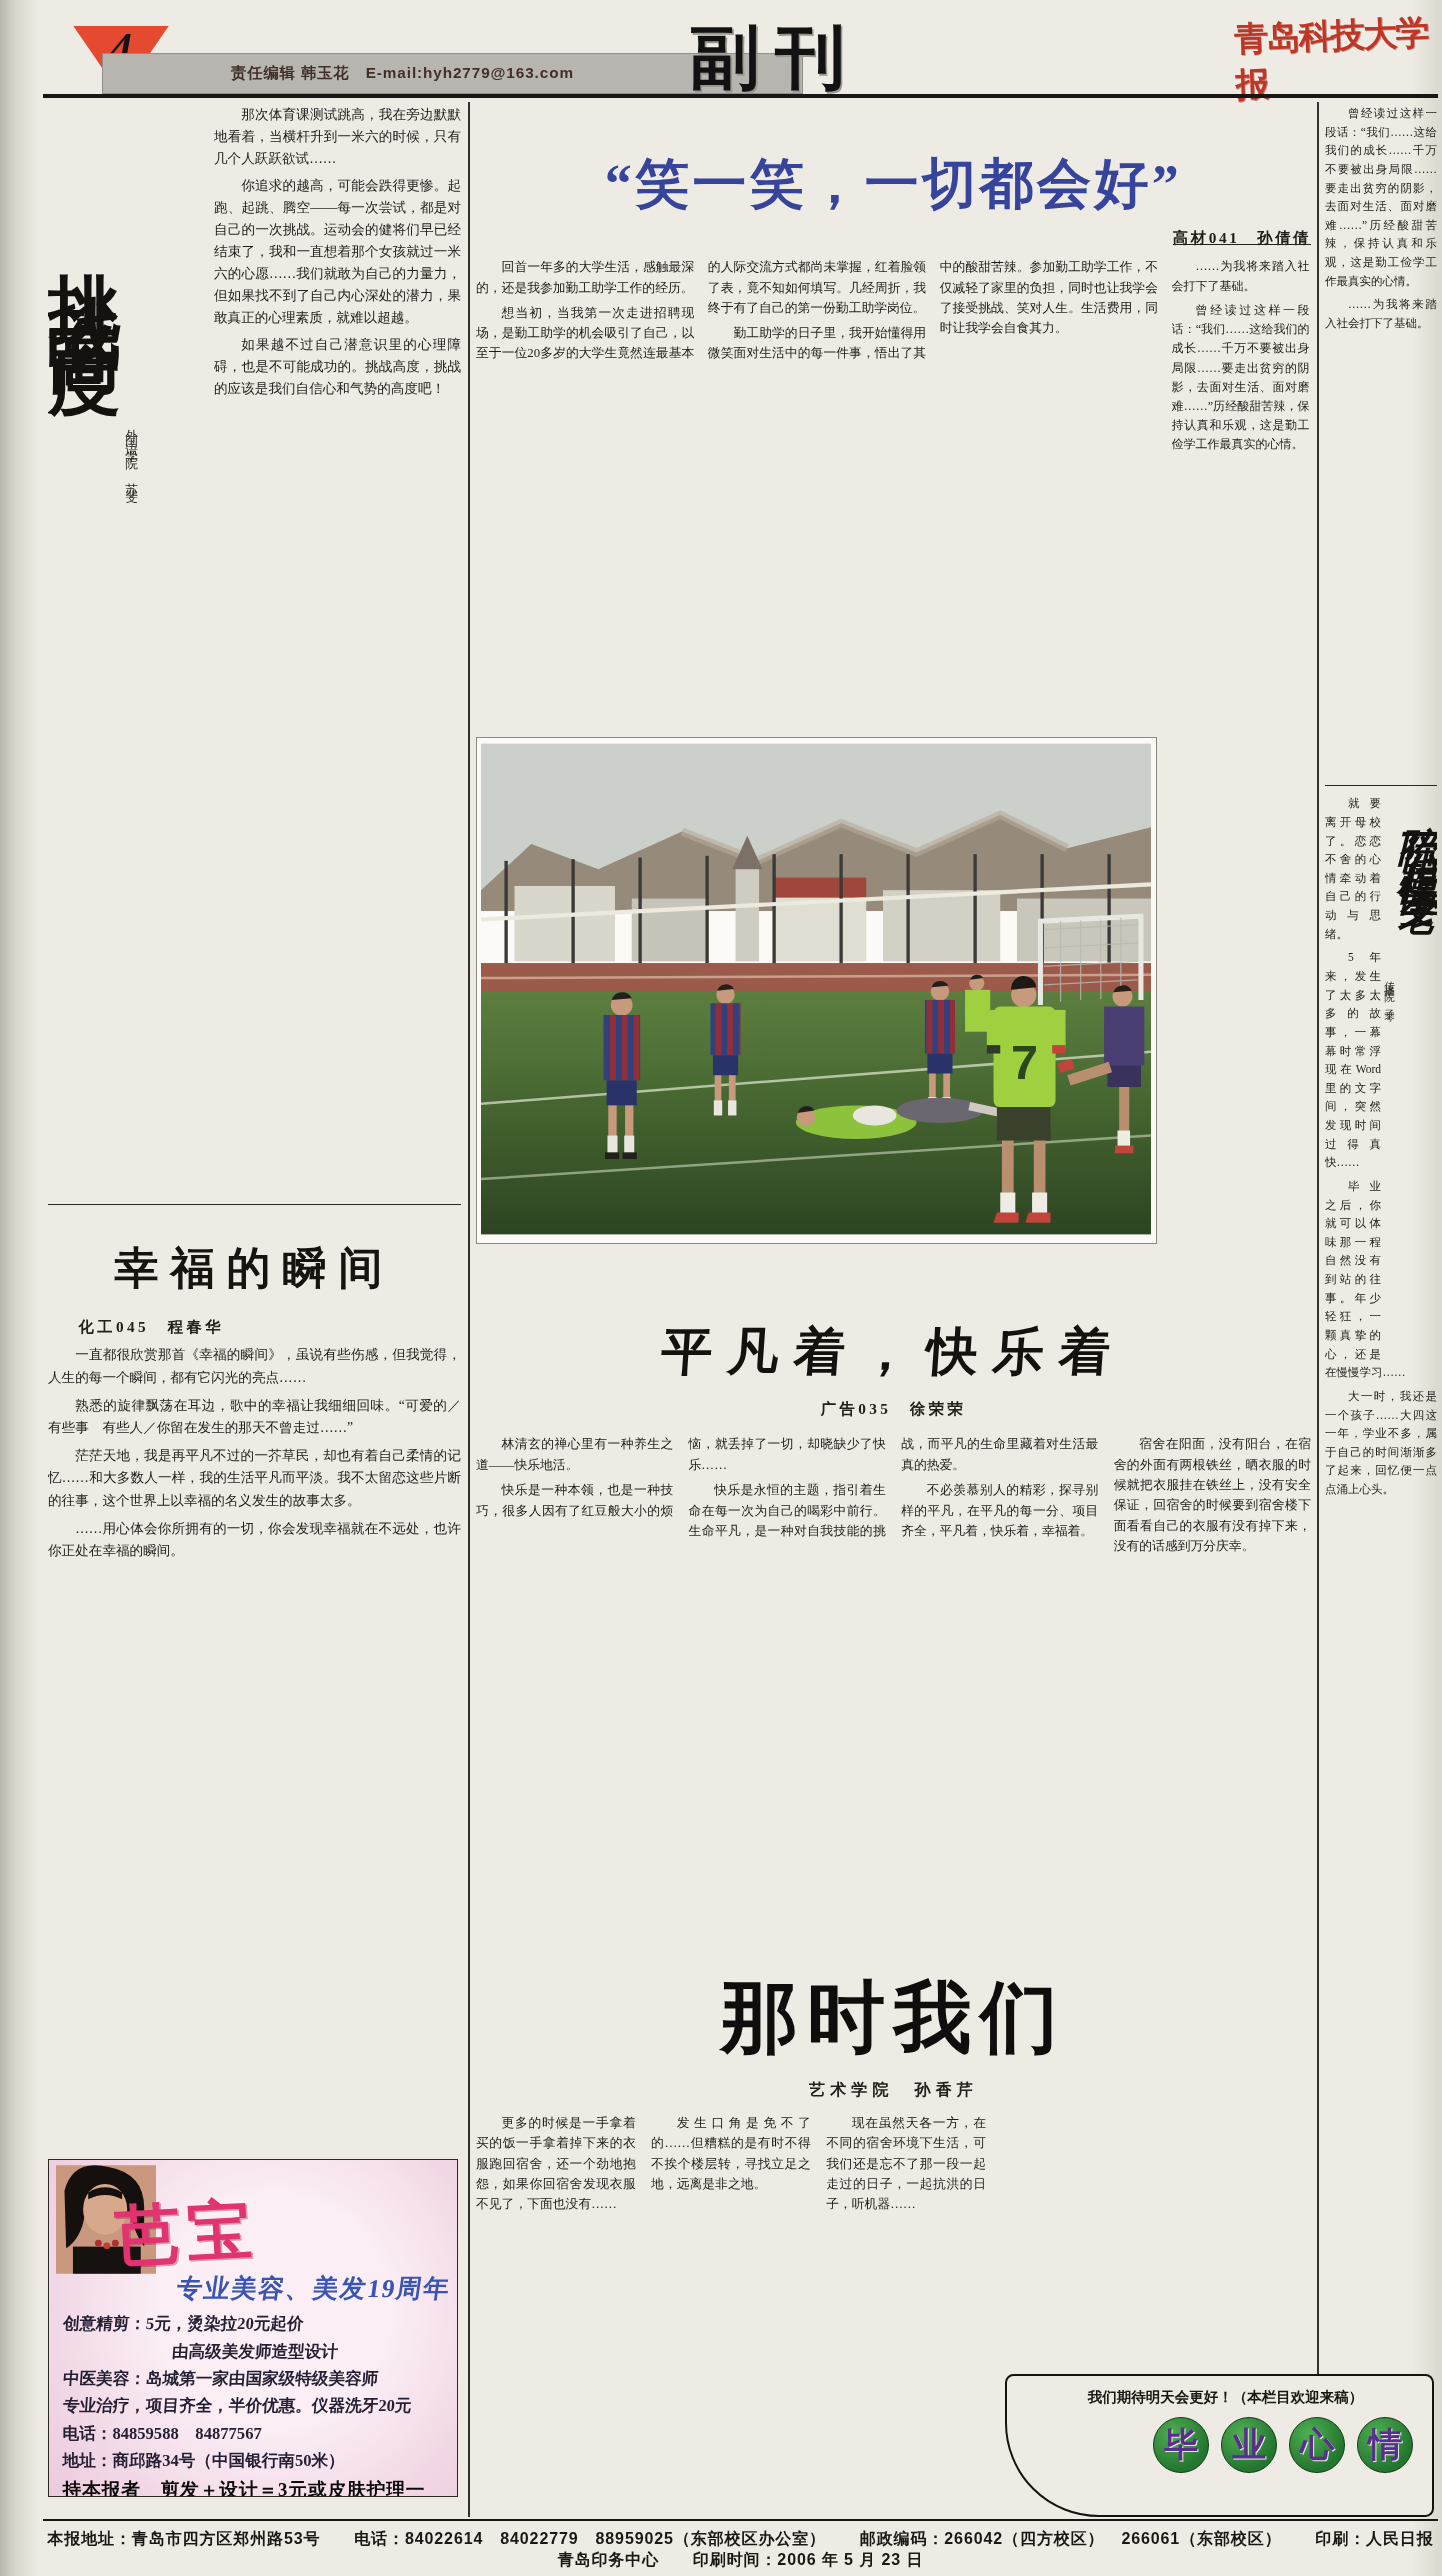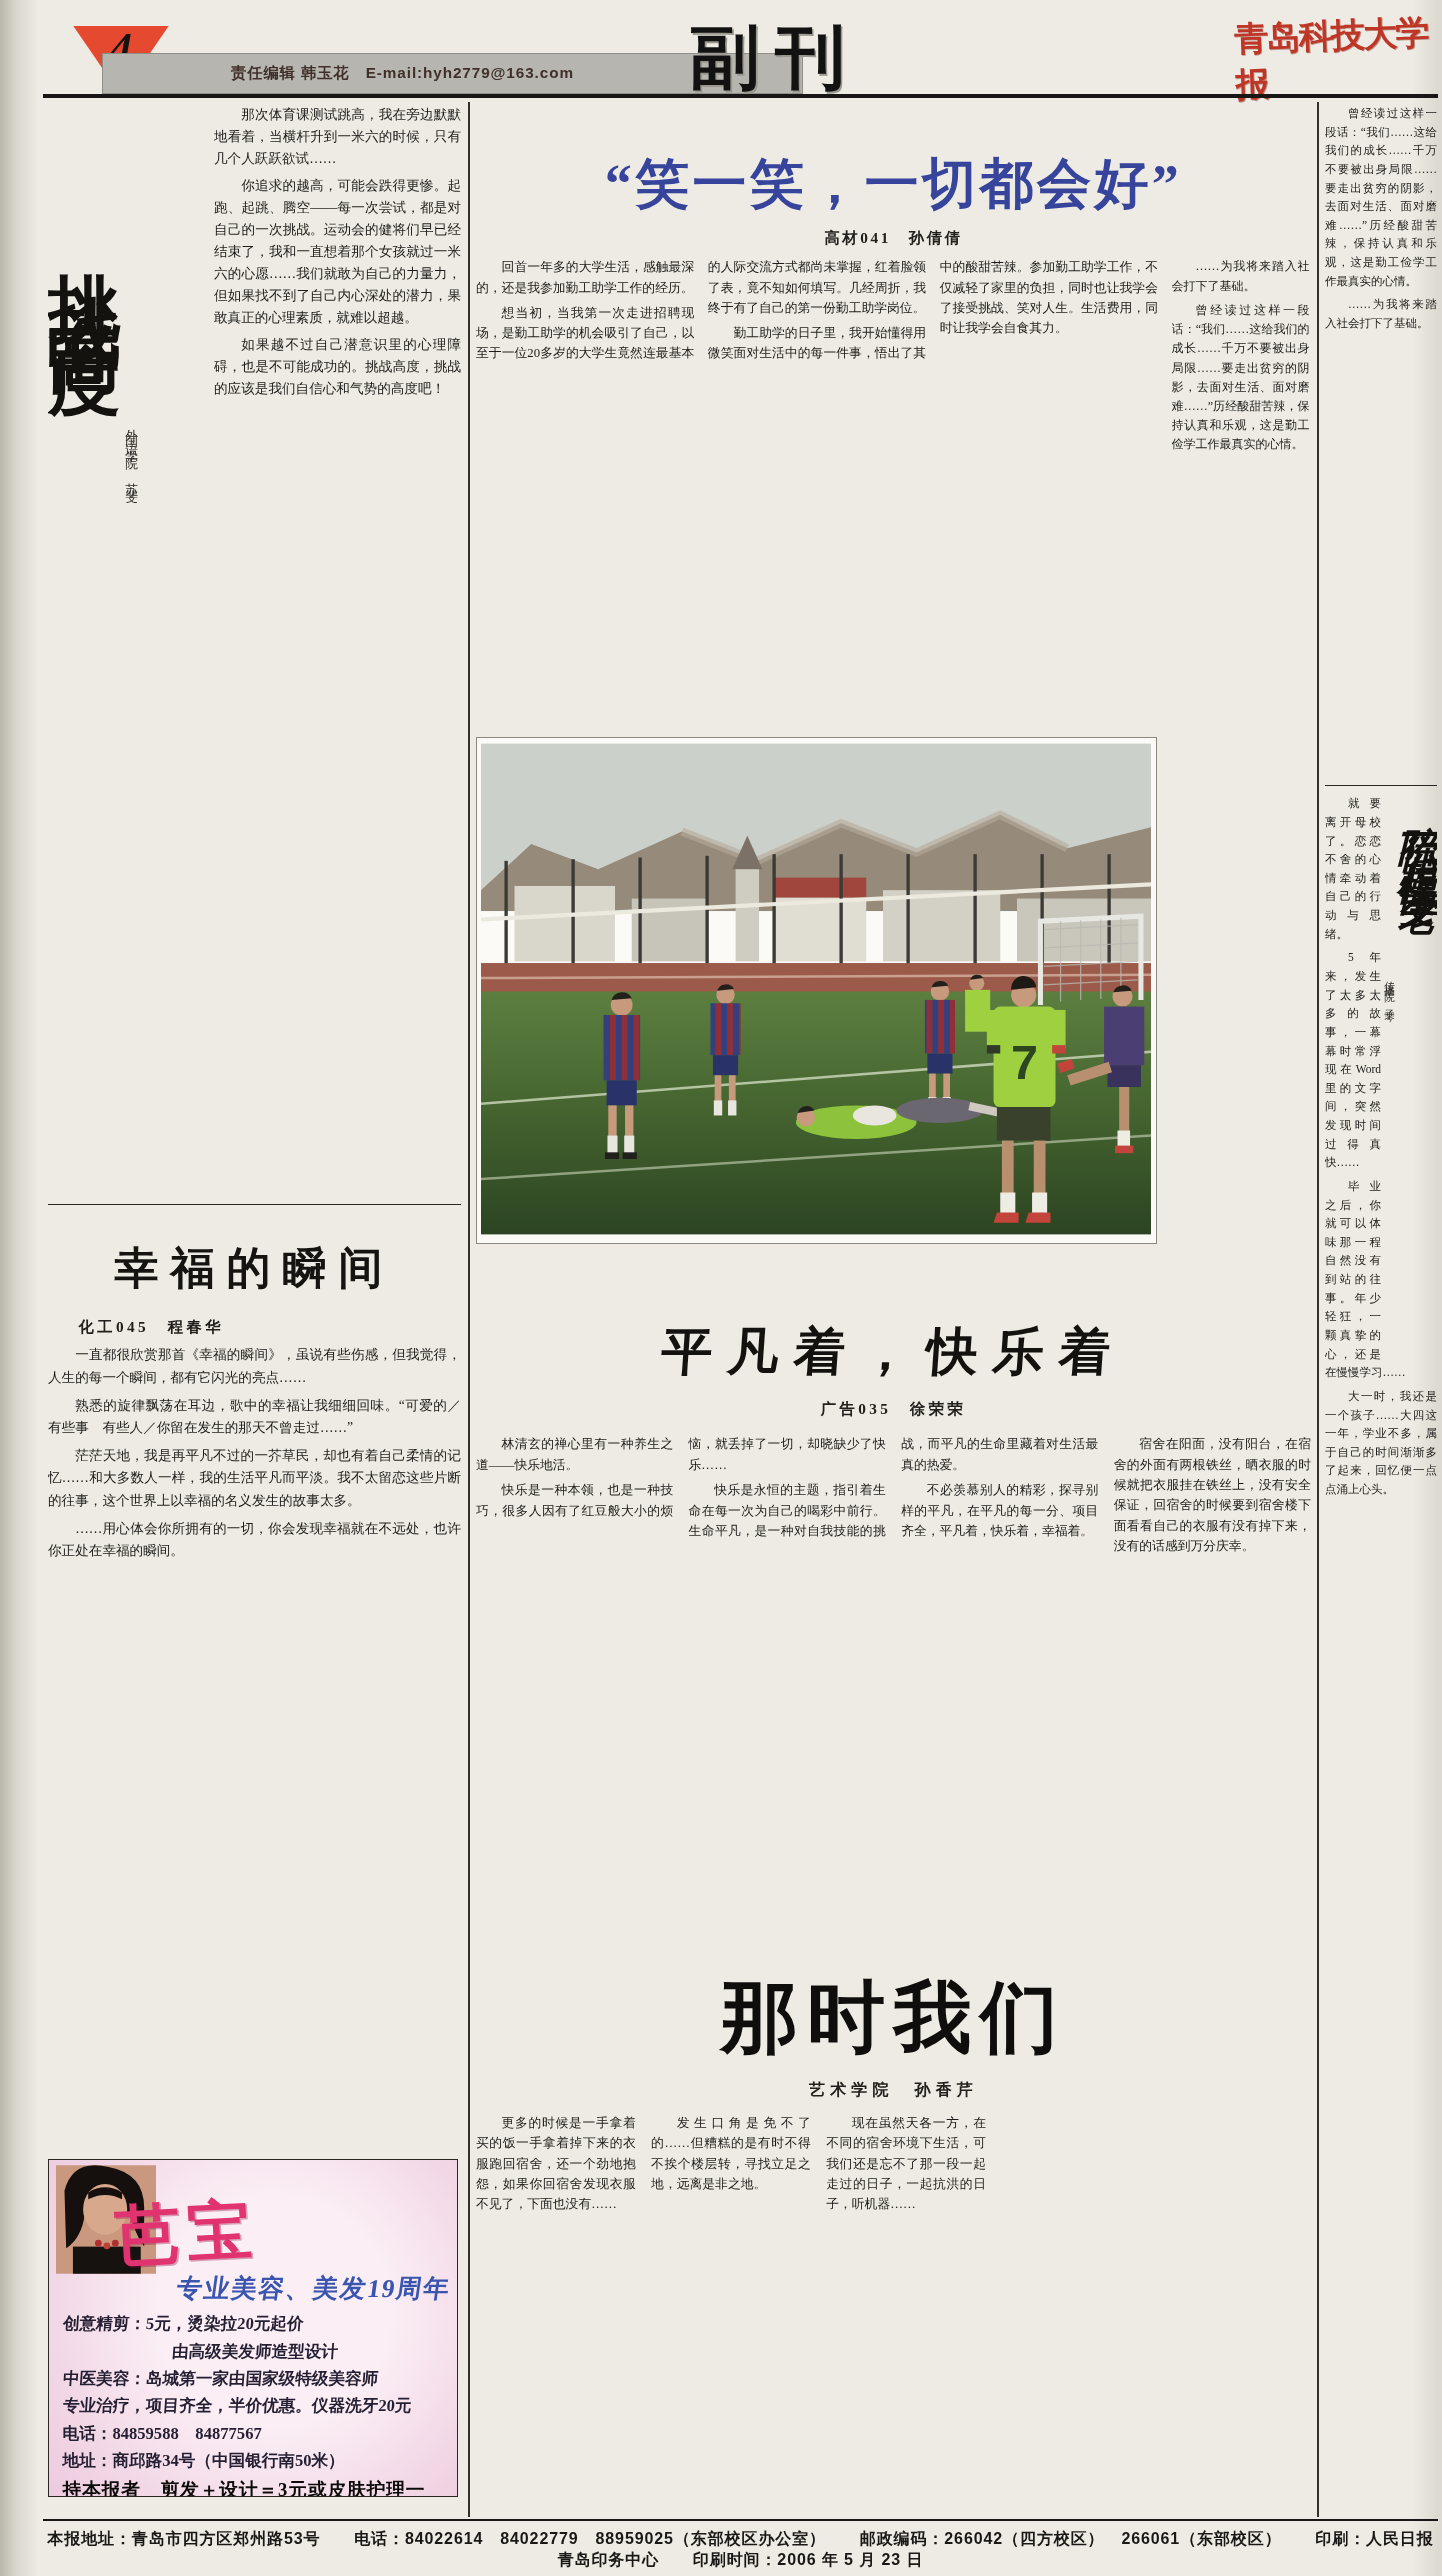--- a/index.html
+++ b/index.html
@@ -44,21 +44,21 @@
       text-shadow:1.7px 1.7px 0 rgba(150,10,70,.35);transform:rotate(-3deg);}
   .ad-tag{position:absolute;left:128px;top:111px;font-size:25.5px;font-weight:bold;color:#3a55b0;
       transform:skewX(-8deg);letter-spacing:1.7px;}
   .ad-lines{position:absolute;left:13.6px;top:151px;width:384px;font-size:16.6px;font-weight:bold;color:#241f33;line-height:1.55;}
   .ad-lines div{margin:0 0 1.7px;}
   .ad-l1{transform:skewX(-4deg);}
   .ad-hi{font-size:18.7px;color:#0c0b0a;font-weight:900;letter-spacing:0.9px;margin-top:3.4px;}
   
   .mid{position:absolute;left:476px;top:104px;width:835px;}
   .xyx-title{margin-top:51px;text-align:center;font-size:54px;font-weight:900;color:#36449c;letter-spacing:3.4px;line-height:1.1;}
-  .xyx-byline{text-align:center;font-size:15.3px;font-weight:bold;letter-spacing:2.6px;margin:13.6px 0 8.5px;color:#22201d;}
+  .xyx-byline{text-align:right;font-size:15.3px;font-weight:bold;letter-spacing:2.6px;margin:13.6px 0 8.5px;color:#22201d;text-decoration:underline;}
   .xyx-row{display:flex;align-items:flex-start;}
   .mid-left{width:682px;}
   .xyx-3col{height:473px;overflow:hidden;columns:3;column-gap:13.6px;font-size:12.8px;line-height:1.58;}
   .xyx-3col p,.colnarrow p{margin:0 0 5.1px;text-align:justify;text-indent:2em;}
   .colnarrow{width:138px;margin-left:13.6px;height:1017px;overflow:hidden;font-size:12px;line-height:1.6;}
   .photo-frame{margin-top:6.8px;width:670px;background:#fbfaf6;border:0.9px solid #8a887f;padding:4.3px;}
   .pf-title{margin-top:44px;text-align:center;font-size:51px;font-weight:bold;letter-spacing:15.3px;transform:skewX(-4deg);color:#14120f;}
   .pf-byline{text-align:center;font-size:15.3px;font-weight:bold;letter-spacing:3.4px;margin:12px 0 13.6px;color:#22201d;}
   .pf-body{columns:4;column-gap:15.3px;height:510px;overflow:hidden;font-size:12.8px;line-height:1.6;}
   .pf-body p,.ns-body p{margin:0 0 5.1px;text-align:justify;text-indent:2em;}
@@ -328,20 +328,29 @@
 
     <div class="ns-title">那时我们</div>
     <div class="ns-byline">艺术学院　孙香芹</div>
     <div class="ns-body">
       <p>更多的时候是一手拿着买的饭一手拿着掉下来的衣服跑回宿舍，还一个劲地抱怨，如果你回宿舍发现衣服不见了，下面也没有……</p>
       <p>发生口角是免不了的……但糟糕的是有时不得不挨个楼层转，寻找立足之地，远离是非之地。</p>
       <p>现在虽然天各一方，在不同的宿舍环境下生活，可我们还是忘不了那一段一起走过的日子，一起抗洪的日子，听机器……</p>
     </div>
   </div>
 
+  <div class="badge-box">
+    <p class="badge-text">我们期待明天会更好！（本栏目欢迎来稿）</p>
+    <div class="badge-circles">
+      <div class="bchar">毕</div>
+      <div class="bchar">业</div>
+      <div class="bchar">心</div>
+      <div class="bchar">情</div>
+    </div>
+  </div>
 
   <div class="sidebar">
     <div class="sb-cont">
       <p>曾经读过这样一段话：“我们……这给我们的成长……千万不要被出身局限……要走出贫穷的阴影，去面对生活、面对磨难……”历经酸甜苦辣，保持认真和乐观，这是勤工俭学工作最真实的心情。</p>
       <p>……为我将来踏入社会打下了基础。</p>
     </div>
     <hr class="hr-sb">
     <div class="peini">
       <div class="pn-head">
         <span class="vtext pn-byline">传播学院　子琴</span>

